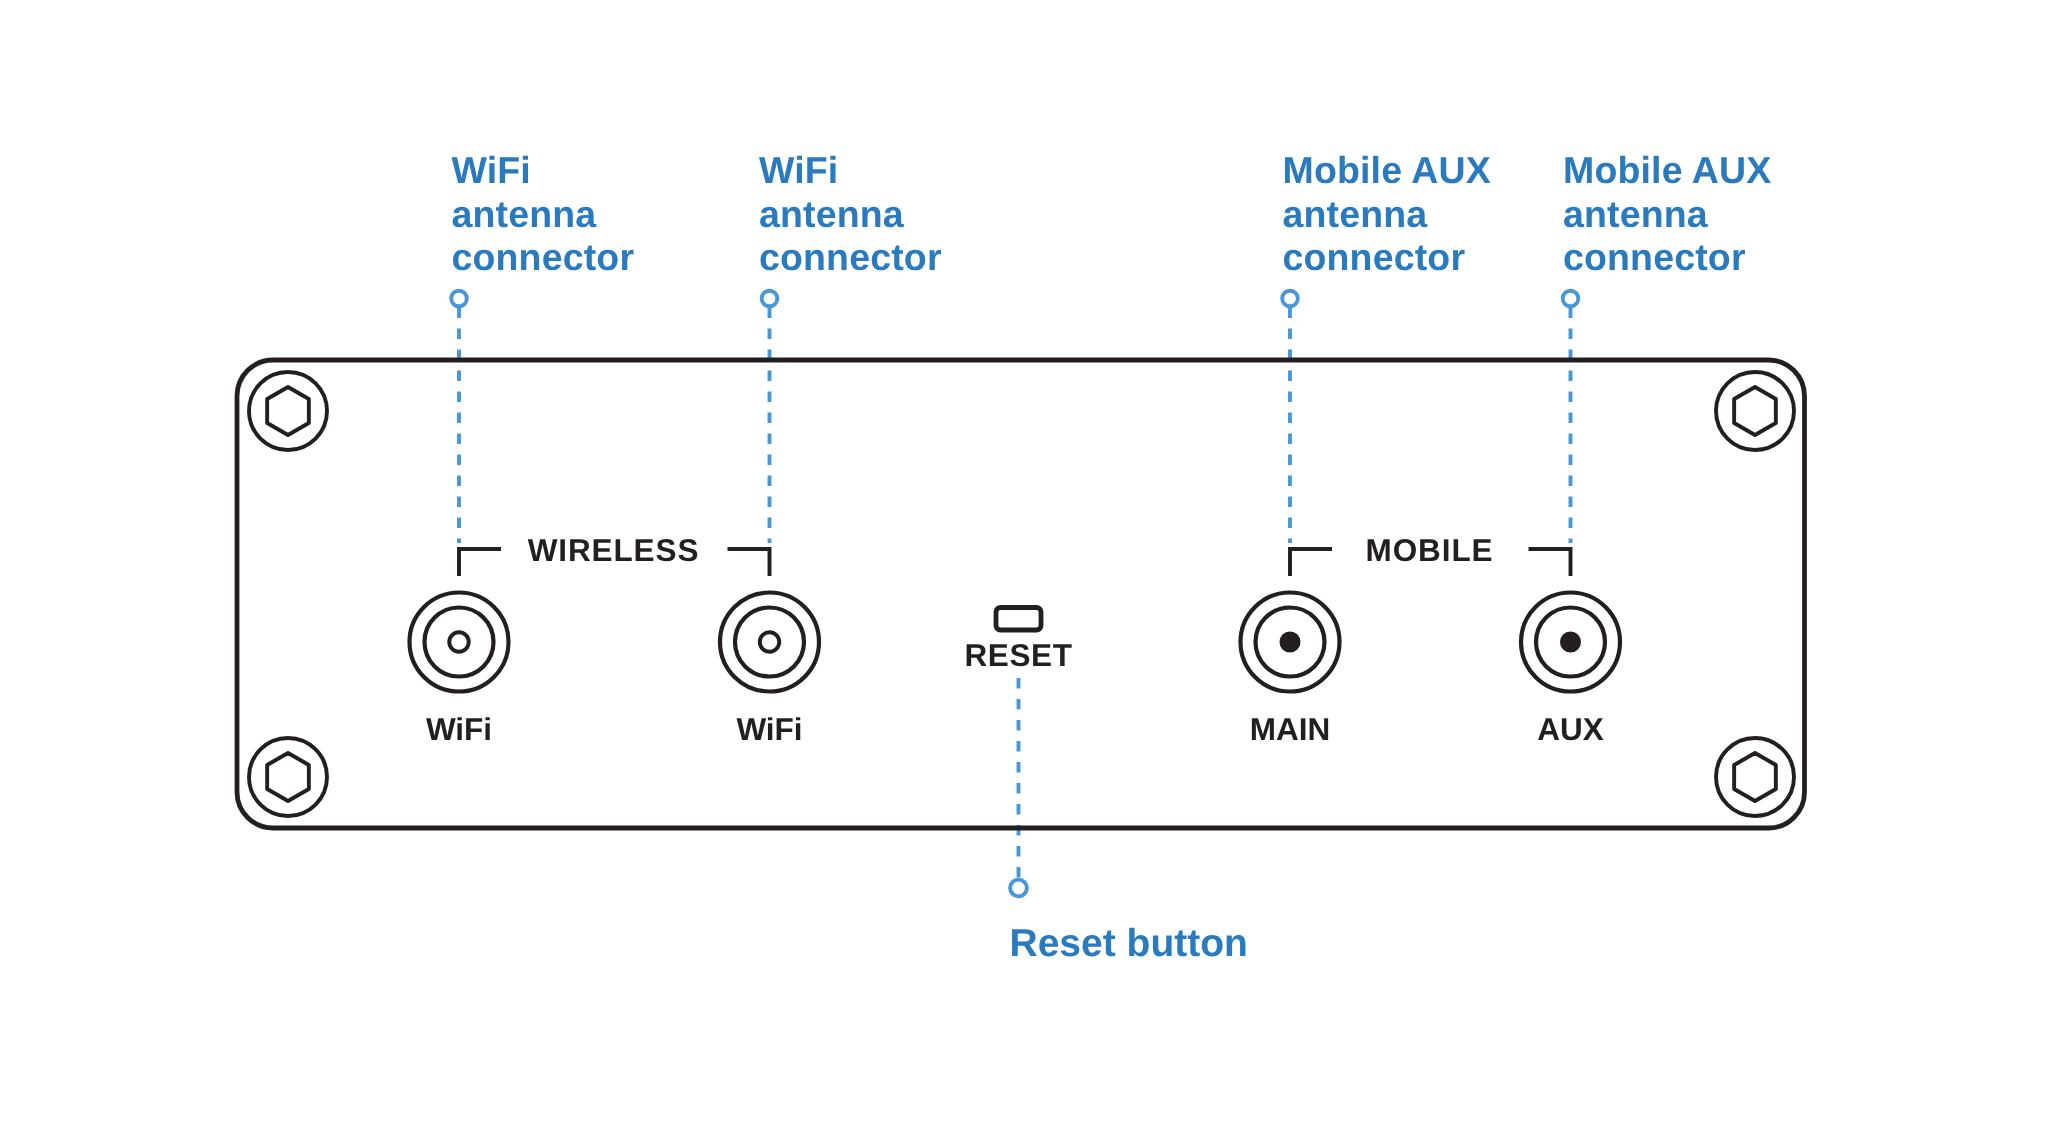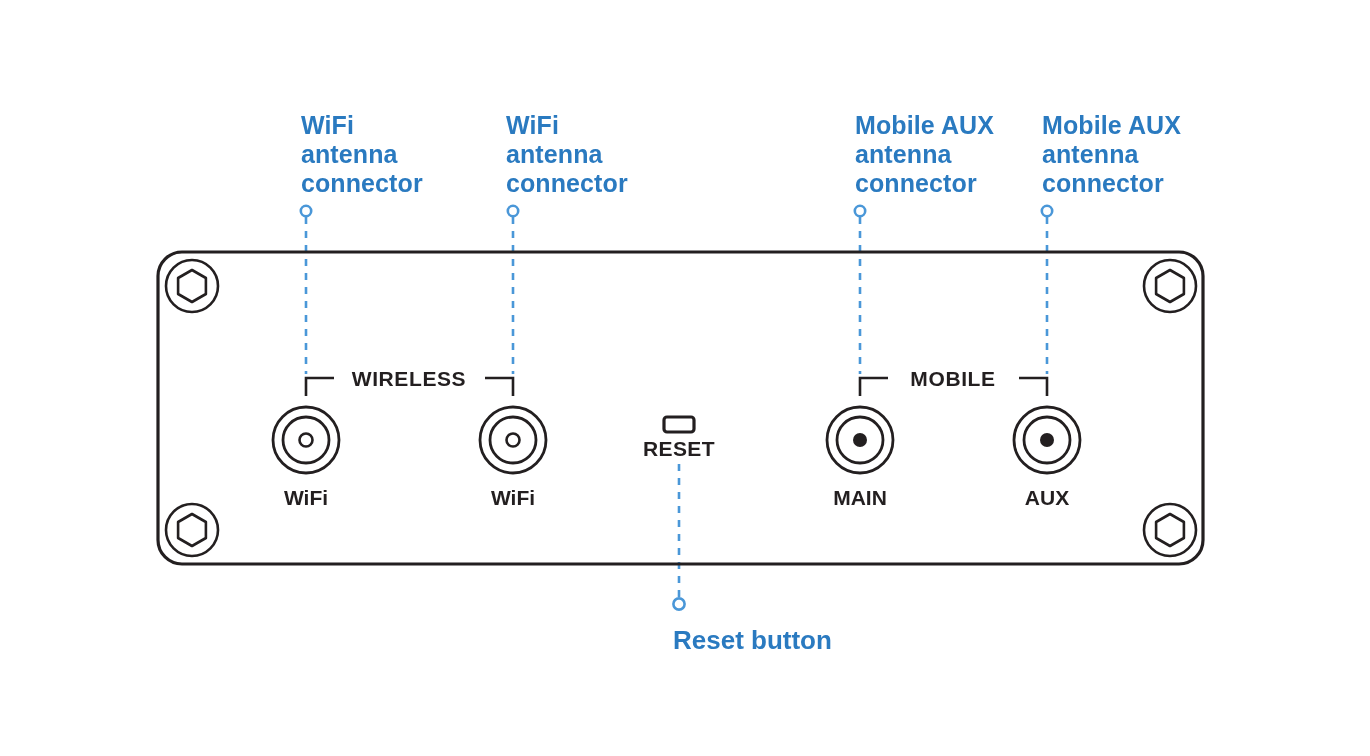--- a/index.html
+++ b/index.html
@@ -10,21 +10,21 @@
   }
   body {
     width: 1370px;
     height: 756px;
     font-family: "Liberation Sans", sans-serif;
     overflow: hidden;
     position: relative;
   }
   #diagram-root {
     position: absolute;
-    top: 12px;
+    top: 0;
     left: 0;
     width: 1370px;
     height: 588px;
   }
   svg.panel-svg {
     display: block;
     width: 1370px;
     height: 756px;
   }
   .callout-text {

